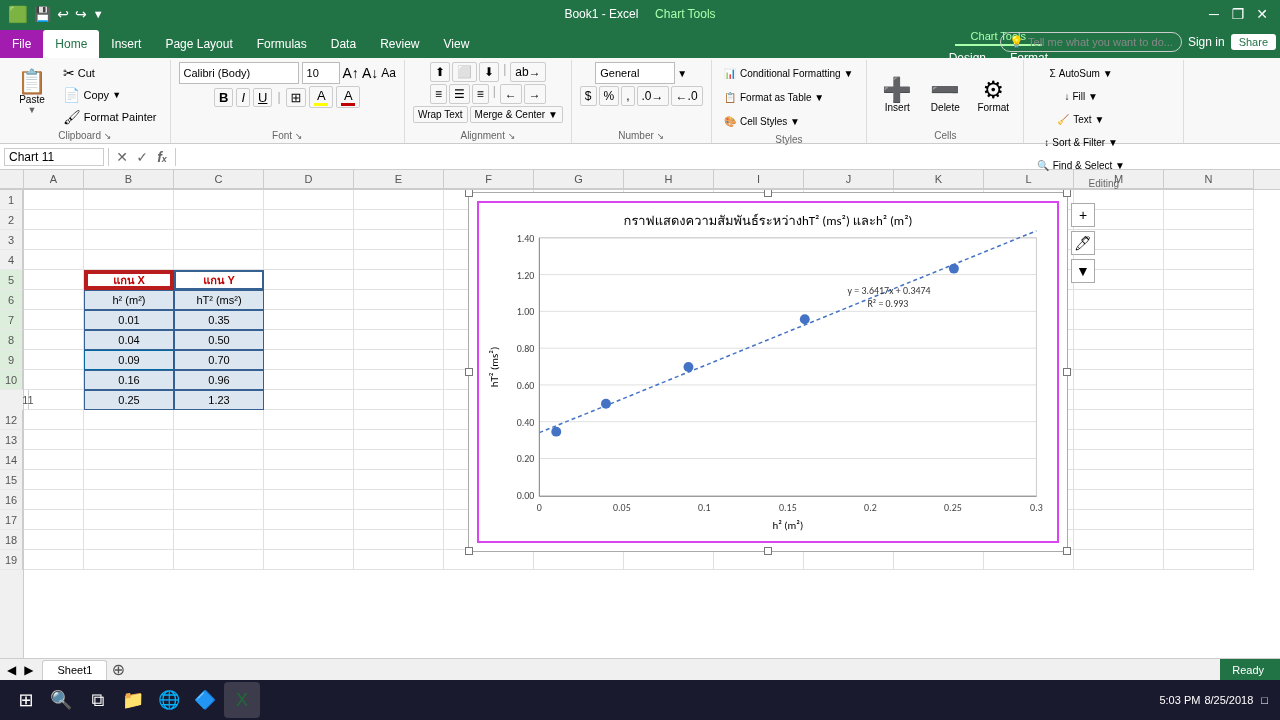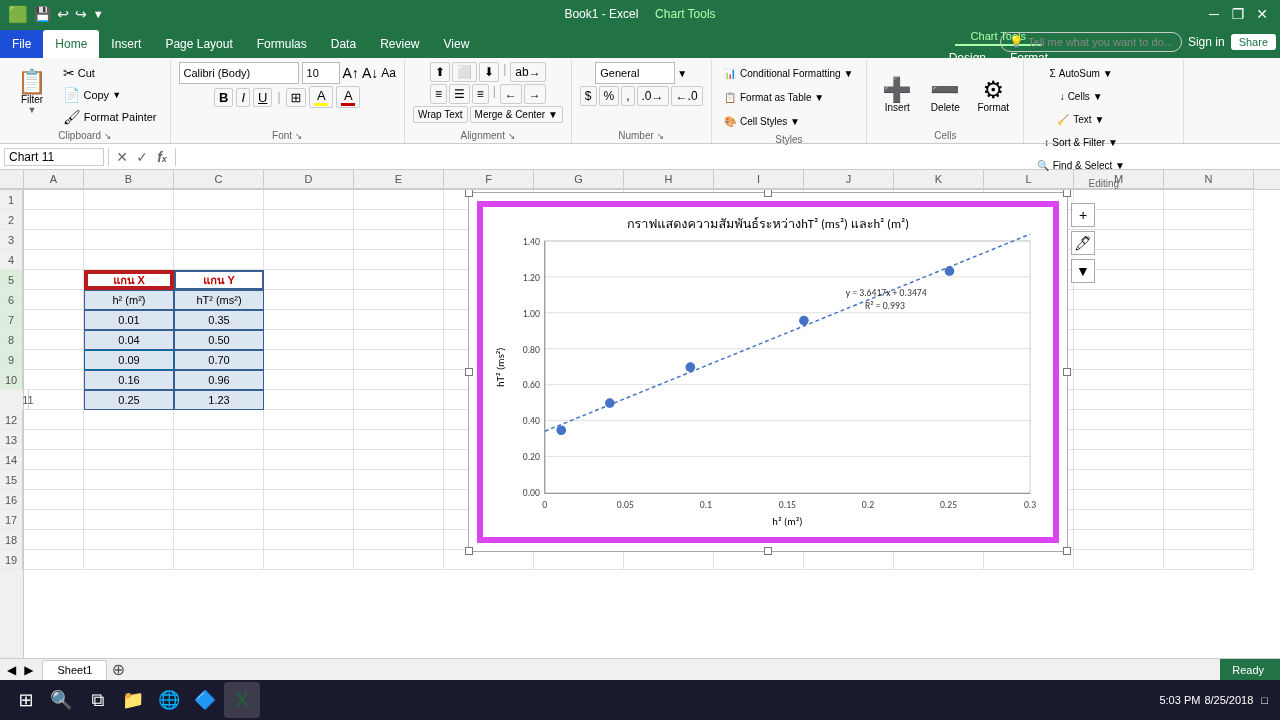--- a/index.html
+++ b/index.html
@@ -85,21 +85,21 @@
       width: 600px; height: 360px;
       background: white;
       border: 1px solid #aaa;
       z-index: 10;
     }
     #chart-container .selection-handle {
       position: absolute; width: 8px; height: 8px; background: white; border: 1px solid #777; z-index: 20;
     }
     #chart-inner { 
       position: absolute; top: 8px; left: 8px; right: 8px; bottom: 8px;
-      border: 6px solid #d946ef; background: white;
+      border: 2px solid #d946ef; background: white;
     }
 
     
     #chart-svg { width: 100%; height: 100%; }
 
     
     #chart-controls {
       position: absolute; right: -28px; top: 10px; display: flex; flex-direction: column; gap: 4px;
     }
     .chart-ctrl-btn {
@@ -150,21 +150,21 @@
     <span style="color:#aaffaa;">Chart Tools</span>
   </div>
   <div class="right">
     <div class="win-btn">─</div>
     <div class="win-btn">❐</div>
     <div class="win-btn" style="color:white;">✕</div>
   </div>
 </div>
 
 <div style="display:flex; background:#217346; height:30px; align-items:flex-end; position:relative;">
-  <div style="padding:5px 12px;font-size:12px;cursor:pointer;color:white;height:28px;display:flex;align-items:center;background:#1d4ed8;">File</div>
+  <div style="padding:5px 12px;font-size:12px;cursor:pointer;color:white;height:28px;display:flex;align-items:center;background:#a21caf;">File</div>
   <div style="padding:5px 12px;font-size:12px;cursor:pointer;background:white;color:#217346;border-radius:3px 3px 0 0;height:28px;display:flex;align-items:center;">Home</div>
   <div style="padding:5px 12px;font-size:12px;cursor:pointer;color:white;height:28px;display:flex;align-items:center;">Insert</div>
   <div style="padding:5px 12px;font-size:12px;cursor:pointer;color:#ffffff;height:28px;display:flex;align-items:center;">Page Layout</div>
   <div style="padding:5px 12px;font-size:12px;cursor:pointer;color:white;height:28px;display:flex;align-items:center;">Formulas</div>
   <div style="padding:5px 12px;font-size:12px;cursor:pointer;color:white;height:28px;display:flex;align-items:center;">Data</div>
   <div style="padding:5px 12px;font-size:12px;cursor:pointer;color:white;height:28px;display:flex;align-items:center;">Review</div>
   <div style="padding:5px 12px;font-size:12px;cursor:pointer;color:white;height:28px;display:flex;align-items:center;">View</div>
 
   <div style="position:absolute;right:220px;top:0px;display:flex;flex-direction:column;align-items:center;">
     <div style="color:#aaffaa;font-size:11px;padding:2px 16px;border-bottom:2px solid #aaffaa;">Chart Tools</div>
@@ -184,21 +184,21 @@
   </div>
 </div>
 
 <div id="ribbon" style="display:flex;align-items:stretch;height:86px;background:#f8f8f8;border-bottom:1px solid #ccc;padding:2px 0 0;">
 
   <div class="ribbon-group" style="min-width:90px;">
     <div class="ribbon-group-content" style="align-items:flex-start;">
 
       <div class="ribbon-btn-large" style="width:48px;">
         <div class="icon">📋</div>
-        <div style="font-size:10px;">Filter</div>
+        <div style="font-size:10px;">Paste</div>
         <div style="font-size:9px;color:#666;">▼</div>
       </div>
 
       <div class="ribbon-small-stack">
         <div class="ribbon-btn-small">
           <span class="icon">✂</span>
             <span>Cut</span>
         </div>
         <div class="ribbon-btn-small">
           <span class="icon">📄</span>
@@ -325,21 +325,21 @@
   </div>
 
   <div class="ribbon-group" style="min-width:160px;">
     <div class="ribbon-group-content" style="flex-direction:column; gap:1px;">
       <div class="ribbon-btn-small" style="font-size:10px;">
         <span>Σ</span>
           <span>AutoSum ▼</span>
       </div>
       <div class="ribbon-btn-small" style="font-size:10px;">
         <span>↓</span>
-          <span>Cells ▼</span>
+          <span>Fill ▼</span>
       </div>
       <div class="ribbon-btn-small" style="font-size:10px;">
         <span>🧹</span>
           <span>Text ▼</span>
       </div>
       <div class="ribbon-btn-small" style="font-size:10px;">
         <span>↕</span>
           <span>Sort &amp; Filter ▼</span>
       </div>
       <div class="ribbon-btn-small" style="font-size:10px;">

